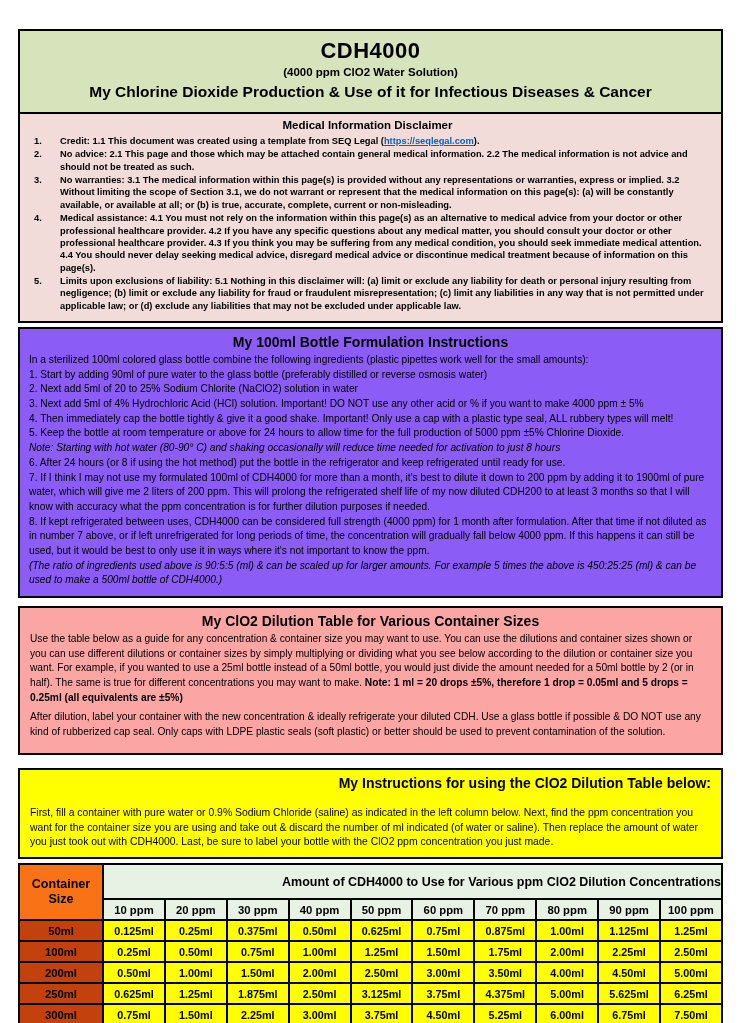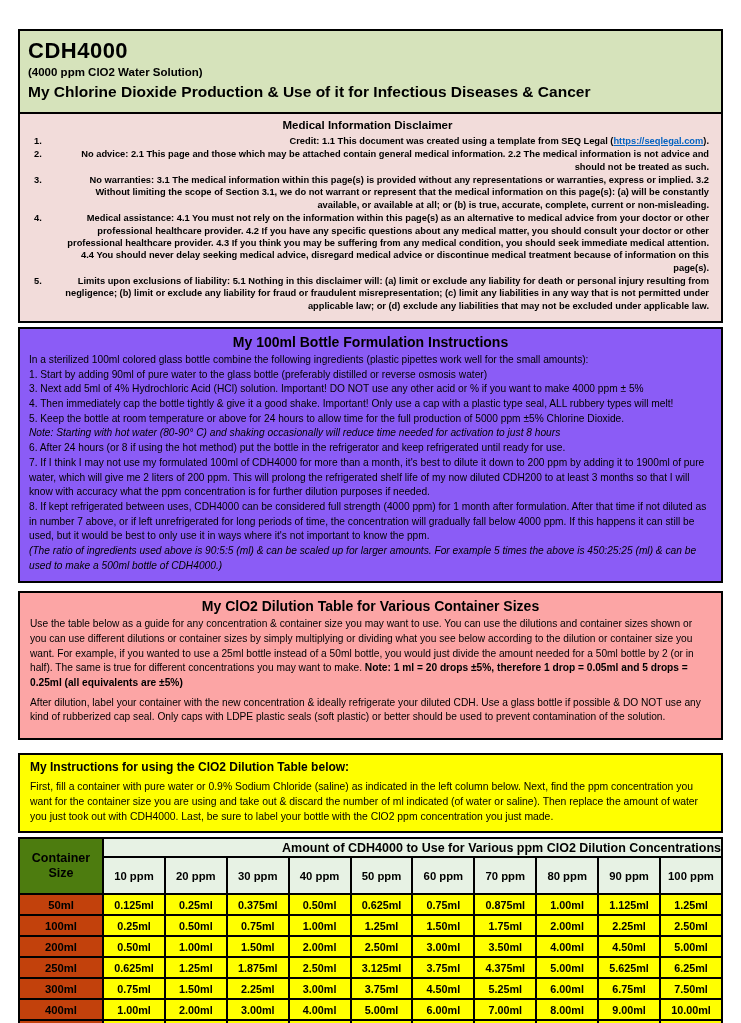--- a/index.html
+++ b/index.html
@@ -1,55 +1,55 @@
 <!DOCTYPE html>
 <html><head>
 <meta charset="utf-8">
 <style>
   * { box-sizing: border-box; }
   body { margin:0; background:#ffffff; font-family:"Liberation Sans", sans-serif; color:#000; }
   .page { width:705px; margin:0 auto; padding-top:29px; padding-bottom:12px; }
   .box { border:2px solid #000; }
 
   
-  .header-sec { background:#d6e3bb; padding:7px 8px 11px; }
+  .header-sec { background:#d6e3bb; text-align:center; padding:7px 8px 11px; }
   .h1 { font-size:22px; font-weight:bold; letter-spacing:0.5px; }
   .sub { font-size:11.5px; font-weight:bold; margin-top:2px; }
   .tagline { font-size:15.5px; font-weight:bold; margin-top:5px; }
 
   
   .disclaimer-sec { background:#f2dcda; padding:3px 12px 8px 6px; margin-top:-2px; }
   .d-title { text-align:center; font-weight:bold; font-size:11.5px; margin:2px 0 4px; }
   .d-item { display:flex; font-weight:bold; font-size:9.3px; line-height:1.33; margin-bottom:1px; }
   .d-num { flex:0 0 34px; padding-left:8px; }
-  .d-text { flex:1;text-align:right; }
+  .d-text { flex:1; }
   .link { color:#0563c1; text-decoration:underline; cursor:pointer; }
 
   
   .form-sec { background:#8b5cf6; padding:2px 9px 8px; margin-top:4px; }
   .sec-title { text-align:center; font-weight:bold; font-size:14px; margin:3px 0 3px; }
   .line { margin:0; font-size:10.2px; line-height:1.44; }
   .italic { font-style:italic; }
 
   
   .blue-sec { background:#fca5a5; padding:2px 10px 8px; margin-top:8px; }
   .blue-sec .line { margin-bottom:5px; }
   .b { font-weight:bold; }
 
   
   .yellow-sec { background:#ffff00; padding:5px 10px 7px; margin-top:13px; }
-  .y-title { font-weight:bold; font-size:12px; margin-bottom:6px; }
+  .y-title { font-weight:bold; font-size:14px; margin-bottom:15px;text-align:right; }
   .yellow-sec .line { font-size:10.4px; line-height:1.42; }
 
   
   table { border-collapse:collapse; width:100%; margin-top:4px; table-layout:fixed; }
   th, td { border:2px solid #000; text-align:center; font-weight:bold; padding:1px 0; }
-  th.corner { width:84px; background:#4d7c0f; font-size:12.5px; line-height:1.2; padding:12px 4px; }
+  th.corner { width:84px; background:#f97316; font-size:12.5px; line-height:1.2; padding:12px 4px; }
   th.amount { background:#e7f2e4; font-size:12.5px;text-align:right; }
-  th.ppm { background:#e7f2e4; font-size:11.3px; height:37px;margin-top:16px; }
+  th.ppm { background:#e7f2e4; font-size:11.3px; height:21px;margin-top:16px; }
   td.size { background:#c2410c; font-size:11.3px; height:21px; }
   td.val { background:#ffff00; font-size:10.8px; height:21px; }
 </style>
 </head>
 <body>
 
 <div class="page">
 
   <section class="box header-sec">
     <div class="h1">CDH4000</div>
@@ -87,20 +87,21 @@
         </div>
       </div>
   </section>
 
   <section class="box form-sec">
     <div class="sec-title">My 100ml Bottle Formulation Instructions</div>
     <p class="line">In a sterilized 100ml colored glass bottle combine the following ingredients (plastic pipettes work well for the small amounts):</p>
     <div>
 
     <p class="line">1. Start by adding 90ml of pure water to the glass bottle (preferably distilled or reverse osmosis water)</p>
+        <p class="line">2. Next add 5ml of 20 to 25% Sodium Chlorite (NaClO2) solution in water</p>
         <p class="line">3. Next add 5ml of 4% Hydrochloric Acid (HCl) solution. Important! DO NOT use any other acid or % if you want to make 4000 ppm ± 5%</p>
         <p class="line">4. Then immediately cap the bottle tightly &amp; give it a good shake. Important! Only use a cap with a plastic type seal, ALL rubbery types will melt!</p>
         <p class="line">5. Keep the bottle at room temperature or above for 24 hours to allow time for the full production of 5000 ppm ±5% Chlorine Dioxide.</p>
       </div>
     <p class="line italic">Note: Starting with hot water (80-90° C) and shaking occasionally will reduce time needed for activation to just 8 hours</p>
     <div>
 
     <p class="line">6. After 24 hours (or 8 if using the hot method) put the bottle in the refrigerator and keep refrigerated until ready for use.</p>
         <p class="line">7. If I think I may not use my formulated 100ml of CDH4000 for more than a month, it's best to dilute it down to 200 ppm by adding it to 1900ml of pure water, which will give me 2 liters of 200 ppm. This will prolong the refrigerated shelf life of my now diluted CDH200 to at least 3 months so that I will know with accuracy what the ppm concentration is for further dilution purposes if needed.</p>
         <p class="line">8. If kept refrigerated between uses, CDH4000 can be considered full strength (4000 ppm) for 1 month after formulation. After that time if not diluted as in number 7 above, or if left unrefrigerated for long periods of time, the concentration will gradually fall below 4000 ppm. If this happens it can still be used, but it would be best to only use it in ways where it's not important to know the ppm.</p>

